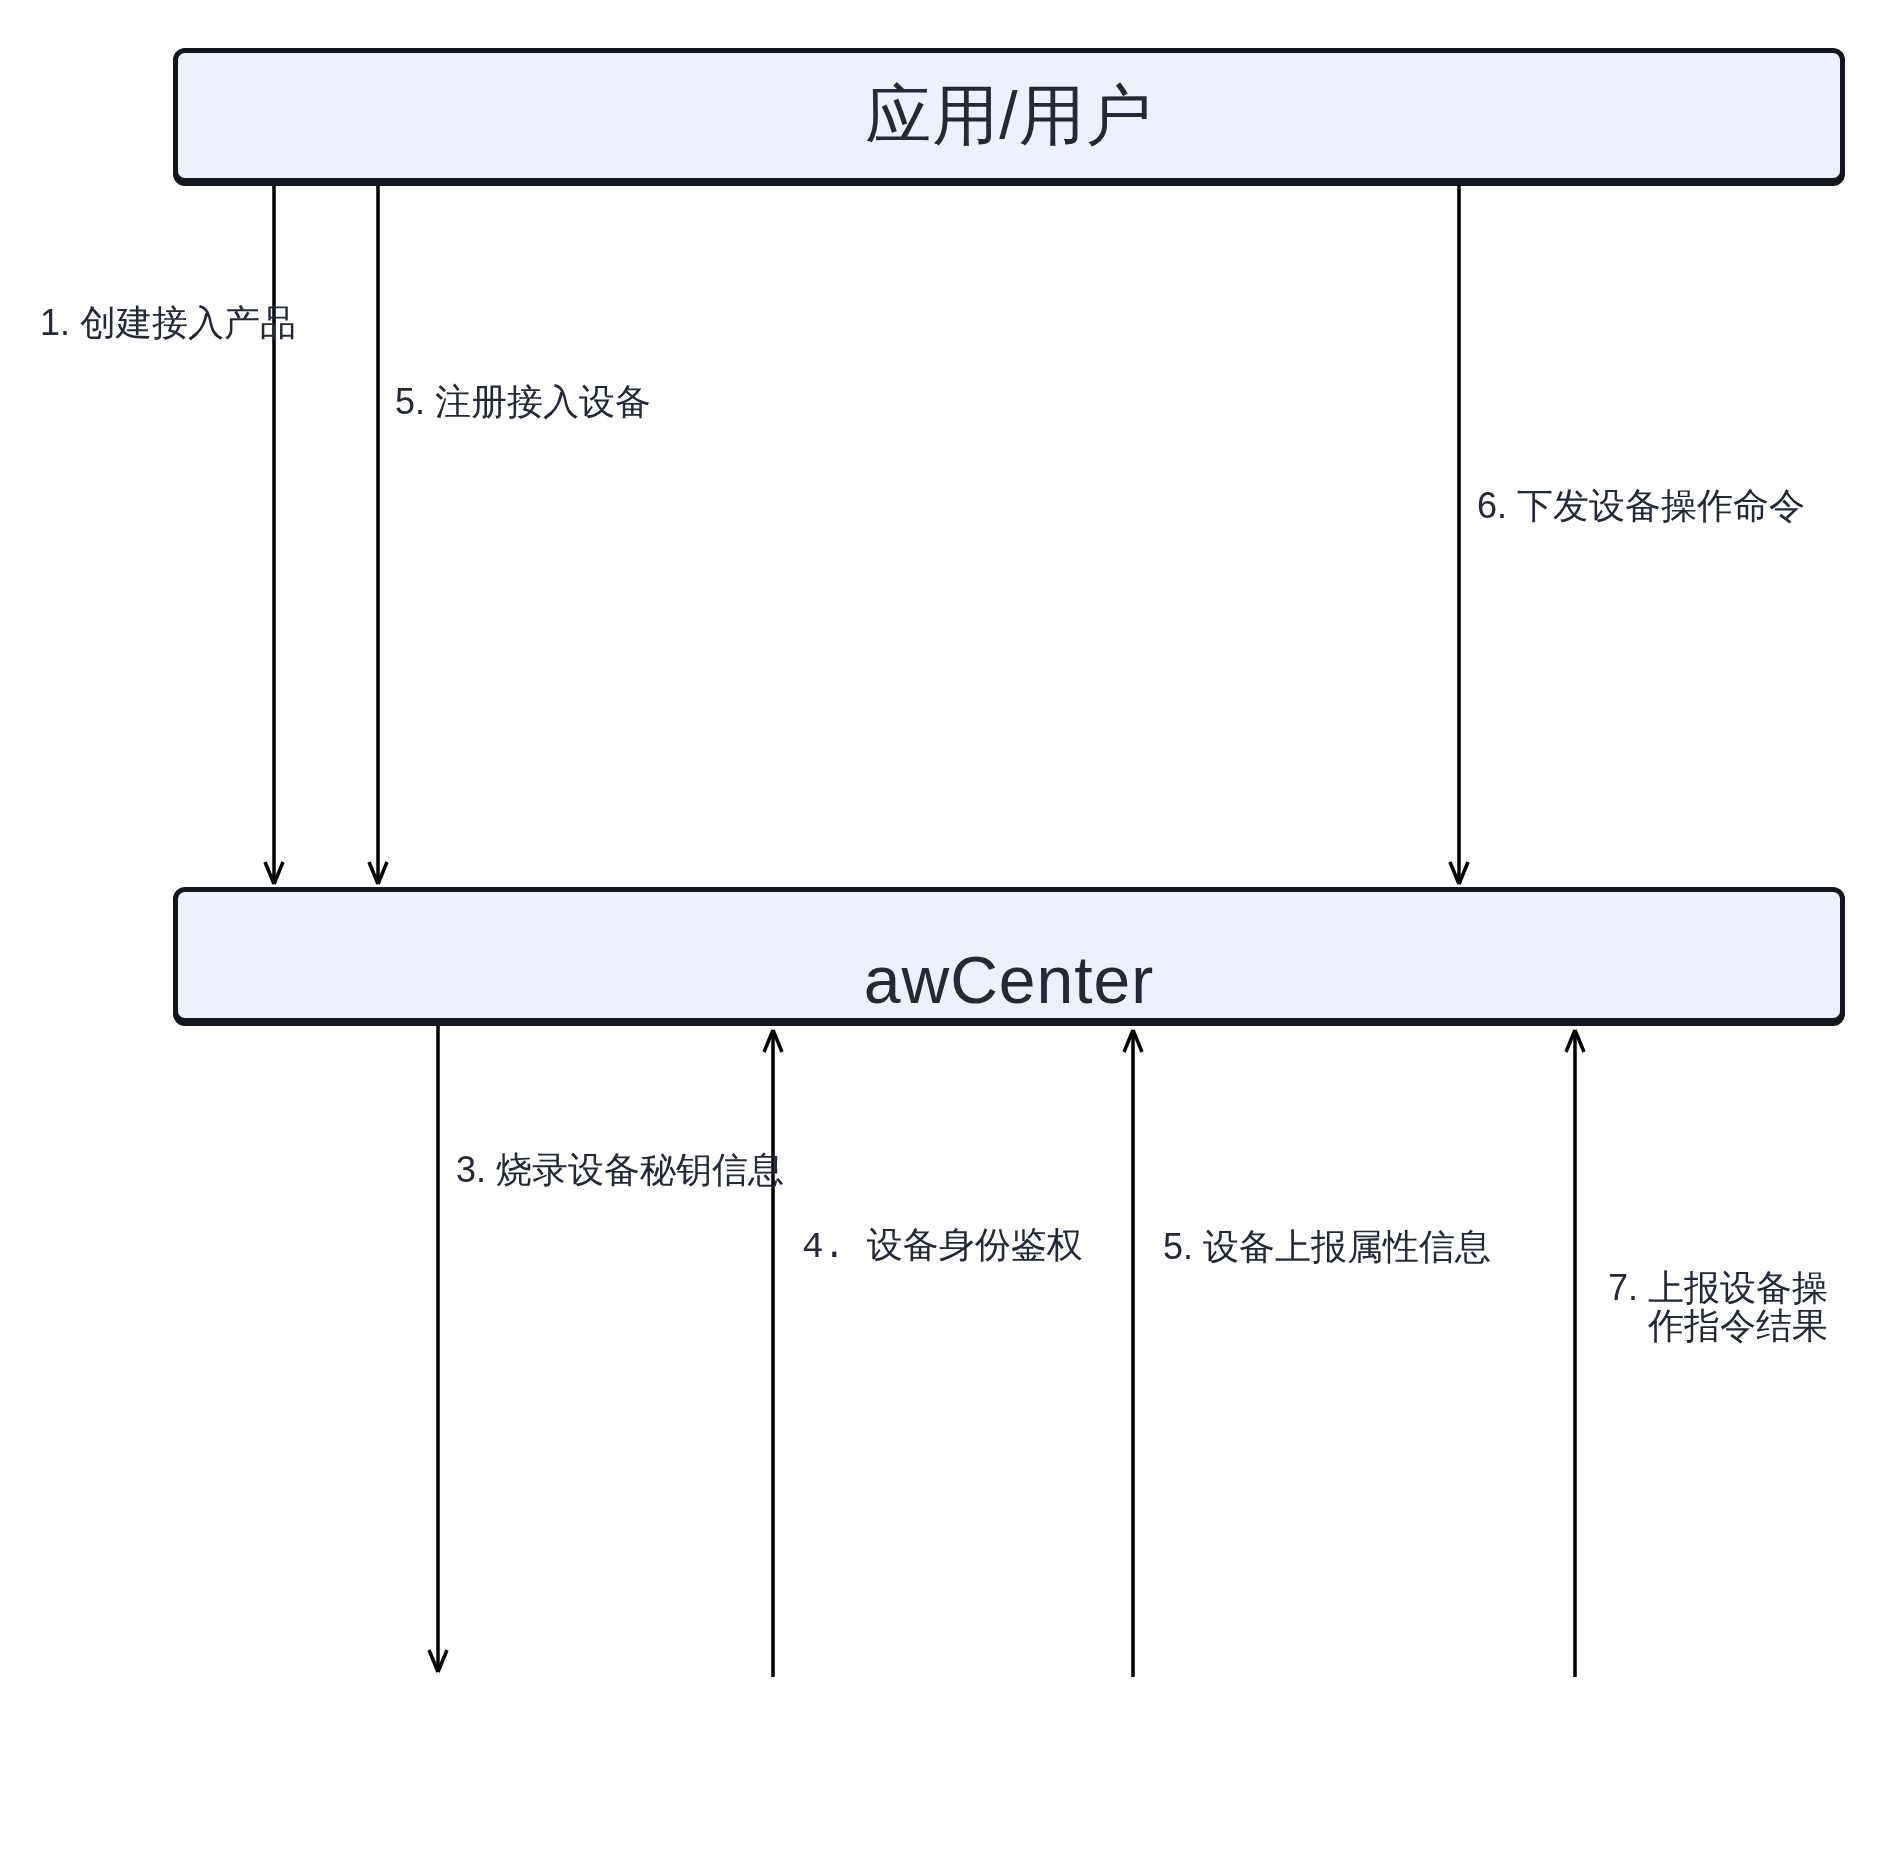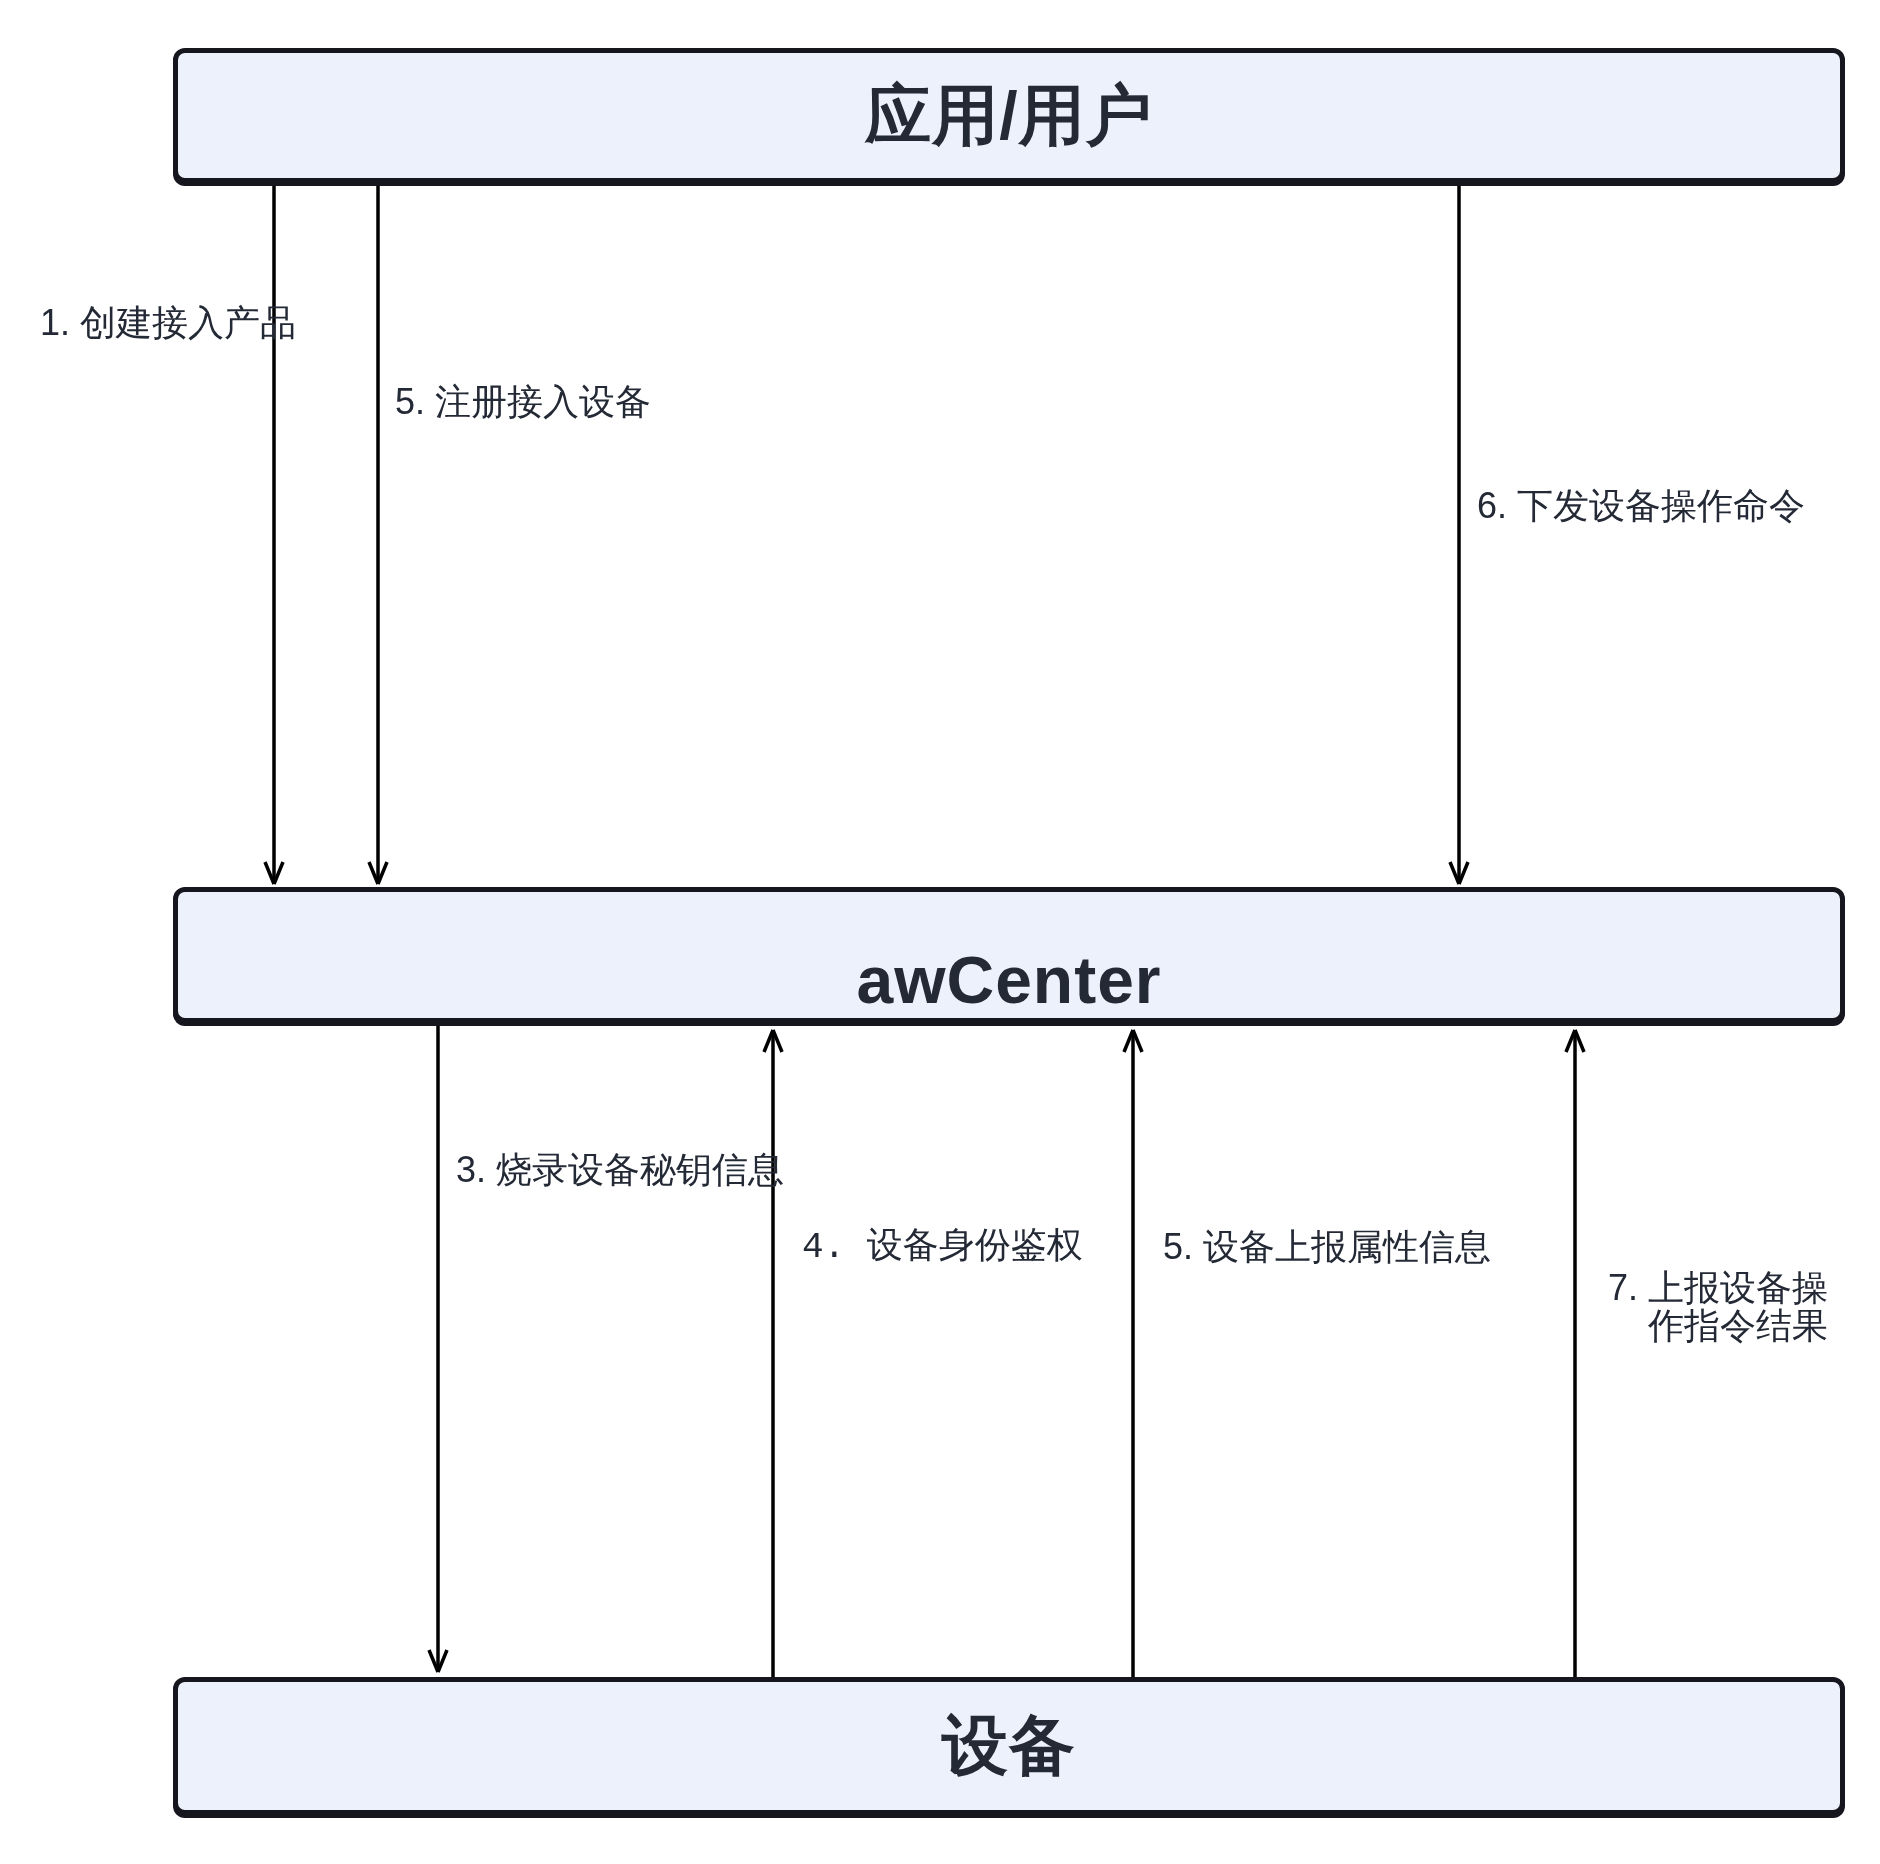--- a/index.html
+++ b/index.html
@@ -34,21 +34,21 @@
     width: 1672px;
     box-sizing: border-box;
     background: var(--node-fill, #edf1fb);
     border: 5px solid var(--node-border, #16161f);
     border-radius: 12px;
     box-shadow: 0 3px 0 0 var(--node-border, #16161f);
     display: flex;
     align-items: center;
     justify-content: center;
     font-size: 66px;
-    font-weight: 700;
+    font-weight: 400;
     color: var(--text-color, #242936);
     letter-spacing: 1px;
   }
   .node-1 { top: 48px;   height: 135px; }
   .node-2 { top: 887px;  height: 136px; align-items: flex-end; }
   .node-3 { top: 1677px; height: 138px; }
   .edge-label {
     position: absolute;
     font-size: 36px;
     line-height: 38px;
@@ -106,23 +106,20 @@
       <path d="M 1566 1052 L 1575 1030 M 1584 1052 L 1575 1030"></path>
     </g>
   </svg>
 
   <div class="node node-1">
     <span>应用/用户</span>
   </div>
   <div class="node node-2">
     <span>awCenter</span>
   </div>
-  <div class="node node-3">
-    <span>设备</span>
-  </div>
 
   <div class="edge-label right-align" style="left:40px; top:304px;">1. 创建接入产品</div>
   <div class="edge-label" style="left:395px; top:383px;">5. 注册接入设备</div>
   <div class="edge-label" style="left:1477px; top:487px;">6. 下发设备操作命令</div>
   <div class="edge-label" style="left:456px; top:1151px;">3. 烧录设备秘钥信息</div>
   <div class="edge-label" style="left:802px; top:1229px;font-family:Liberation Mono, monospace;">4. 设备身份鉴权</div>
   <div class="edge-label" style="left:1163px; top:1228px;">5. 设备上报属性信息</div>
   <div class="edge-label wrap" style="left:1603px; top:1269px;text-align:right;">7. 上报设备操作指令结果</div>
 
 </div>

